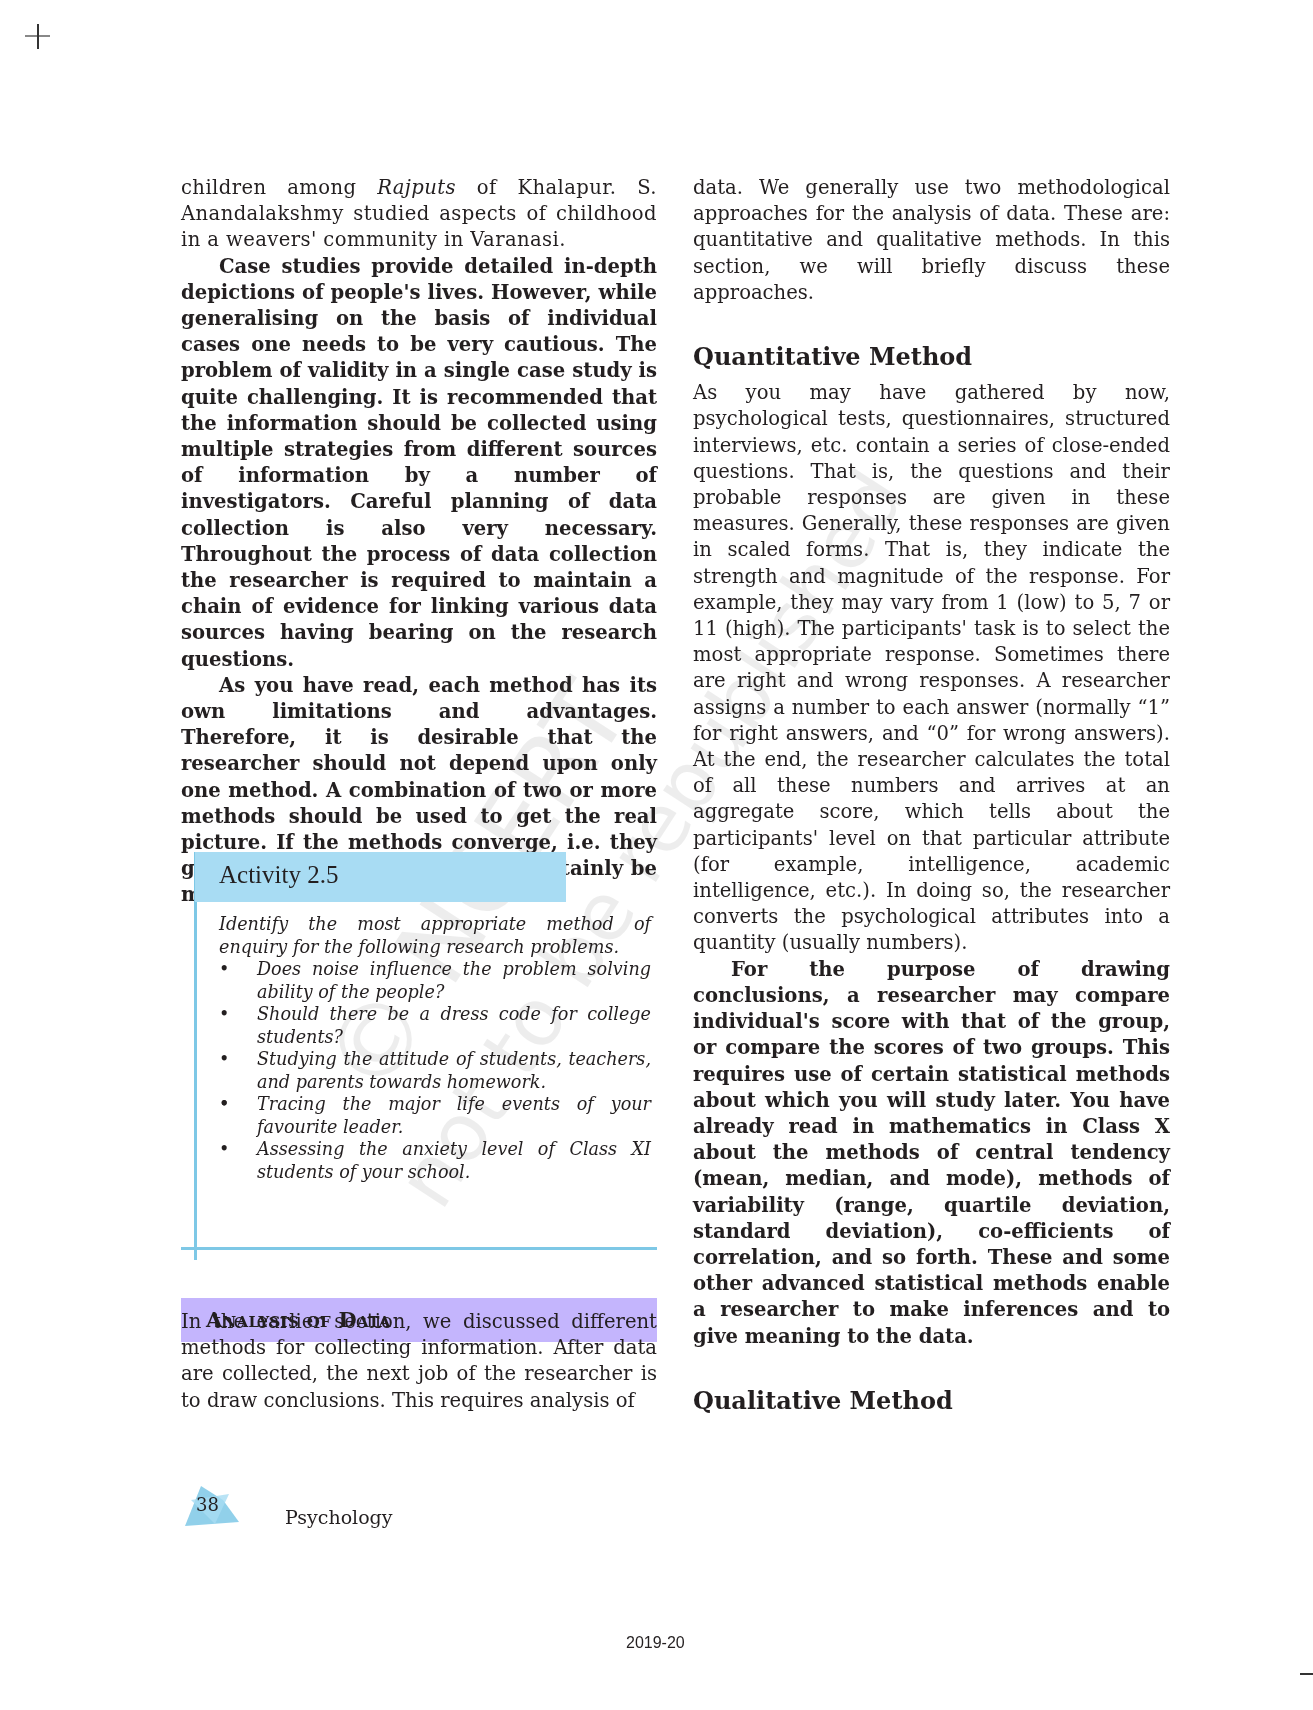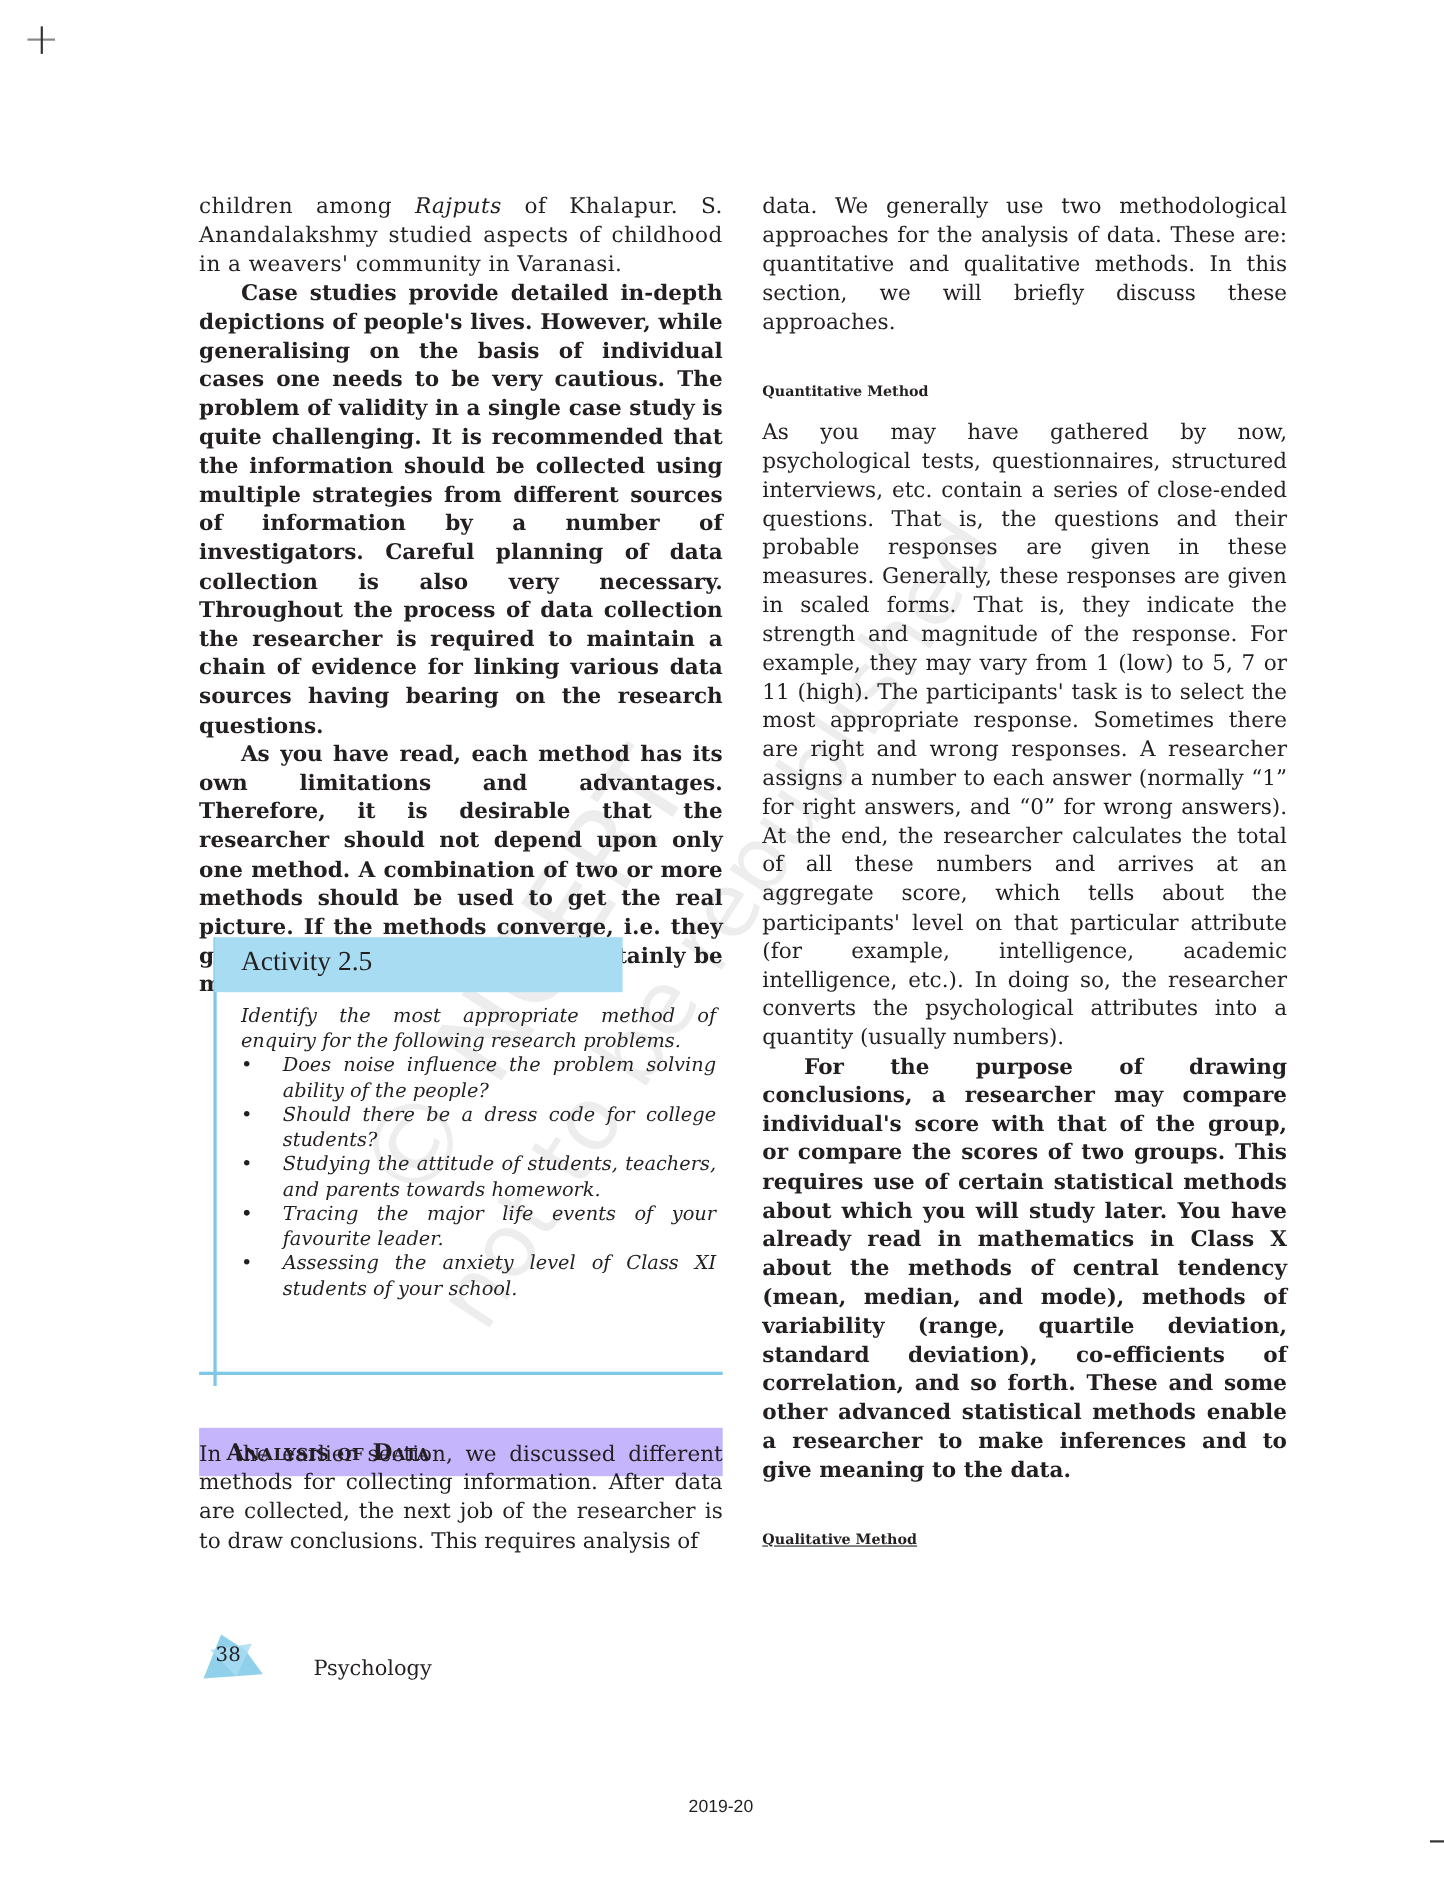--- a/index.html
+++ b/index.html
@@ -19,21 +19,21 @@
   .activity .bottom{position:absolute;left:0;top:395px;width:476px;height:2.5px;background:#7ec8e6;}
   .activity .body{position:absolute;left:38px;top:61px;width:432px;font-style:italic;font-size:17.6px;line-height:22.5px;}
   .activity .body p{margin:0;text-align:justify;}
   .activity ul{margin:0;padding:0;list-style:none;}
   .activity li{position:relative;padding-left:38px;text-align:justify;}
   .activity li .bul{position:absolute;left:0;top:0;font-style:normal;}
   .analysis{position:absolute;left:181px;top:1298px;width:476px;height:44px;background:#c4b5fd;text-align:center;}
   .analysis span{position:absolute;left:25px;top:9px;font-weight:bold;font-variant:small-caps;font-size:21px;letter-spacing:0.3px;}
   .analysis-body{position:absolute;left:181px;top:1309px;width:476px;font-size:19.6px;line-height:26.2px;}
   .analysis-body p{margin:0;text-align:justify;}
-  h3{margin:0;font-size:13px;font-weight:bold;font-family:"DejaVu Serif",serif;}
+  h3{margin:0;font-size:24px;font-weight:bold;font-family:"DejaVu Serif",serif;}
   .pgnum{position:absolute;left:183px;top:1484px;width:56px;height:44px;}
   .pgnum span{position:absolute;left:13px;top:10px;font-size:18px;z-index:2;}
   .subject{position:absolute;left:285px;top:1506px;font-size:19px;}
   .year{position:absolute;left:626px;top:1634px;font-family:"Liberation Sans",sans-serif;font-size:16px;}
   .wm{position:absolute;left:300px;top:1050px;transform:rotate(-57deg);transform-origin:left top;font-family:"DejaVu Sans",sans-serif;font-size:100px;color:rgba(0,0,0,0.07);white-space:nowrap;pointer-events:none;line-height:120px;}
 </style>
 </head>
 <body>
 
 <div class="crop-h"></div>
@@ -75,21 +75,21 @@
 </div>
 <div class="analysis-body">
   <p>In the earlier section, we discussed different methods for collecting information. After data are collected, the next job of the researcher is to draw conclusions. This requires analysis of</p>
 </div>
 
 <div class="col right">
   <p>data. We generally use two methodological approaches for the analysis of data. These are: quantitative and qualitative methods. In this section, we will briefly discuss these approaches.</p>
   <h3 style="margin-top:38px;margin-bottom:10px;">Quantitative Method</h3>
   <p>As you may have gathered by now, psychological tests, questionnaires, structured interviews, etc. contain a series of close-ended questions. That is, the questions and their probable responses are given in these measures. Generally, these responses are given in scaled forms. That is, they indicate the strength and magnitude of the response. For example, they may vary from 1 (low) to 5, 7 or 11 (high). The participants' task is to select the most appropriate response. Sometimes there are right and wrong responses. A researcher assigns a number to each answer (normally “1” for right answers, and “0” for wrong answers). At the end, the researcher calculates the total of all these numbers and arrives at an aggregate score, which tells about the participants' level on that particular attribute (for example, intelligence, academic intelligence, etc.). In doing so, the researcher converts the psychological attributes into a quantity (usually numbers).</p>
   <p class="ind">For the purpose of drawing conclusions, a researcher may compare individual's score with that of the group, or compare the scores of two groups. This requires use of certain statistical methods about which you will study later. You have already read in mathematics in Class X about the methods of central tendency (mean, median, and mode), methods of variability (range, quartile deviation, standard deviation), co-efficients of correlation, and so forth. These and some other advanced statistical methods enable a researcher to make inferences and to give meaning to the data.</p>
-  <h3 style="margin-top:38px;margin-bottom:10px;text-decoration:underline;">Qualitative Method</h3>
+  <h3 style="margin-top:38px;margin-bottom:10px;">Qualitative Method</h3>
 </div>
 
 <div class="pgnum">
   <svg width="56" height="44" viewBox="0 0 56 44" style="position:absolute;left:0;top:0;">
     <polygon points="2,42 18,2 40,16 56,38" fill="#7ec8e6" opacity="0.85"></polygon>
     <polygon points="8,16 46,10 32,40" fill="#a8dcf3" opacity="0.8"></polygon>
   </svg>
   <span>38</span>
 </div>
 <div class="subject">Psychology</div>

